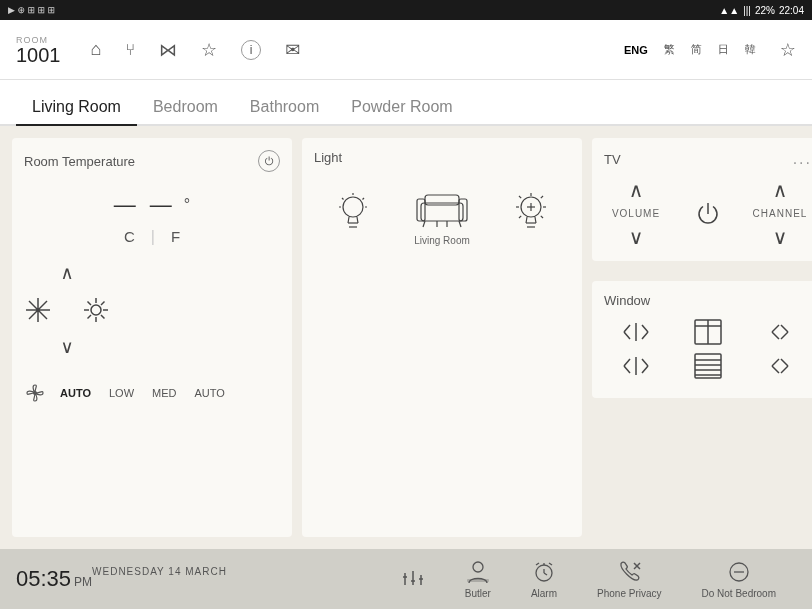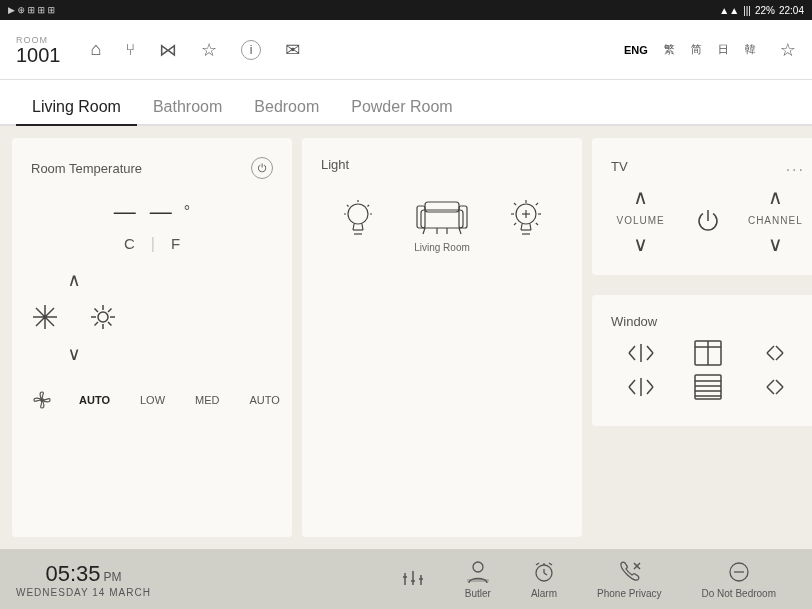--- a/index.html
+++ b/index.html
@@ -100,21 +100,21 @@
       background: #f0ede6;
       gap: 0;
       padding: 12px;
       gap: 10px;
     }
 
     
     .panel {
       background: #faf9f5;
       border-radius: 4px;
-      padding: 19px;
+      padding: 12px;
     }
     .panel-header {
       display: flex;
       align-items: center;
       justify-content: space-between;
       margin-bottom: 10px;
       font-size: 13px;
       color: #555;
       font-weight: 400;
     }
@@ -147,21 +147,21 @@
     .mode-icons {
       display: flex;
       gap: 30px;
       align-items: center;
     }
     .mode-icon { font-size: 22px; color: #444; cursor: pointer; }
 
     .fan-controls {
       display: flex;
       align-items: center;
-      gap: 22px;
+      gap: 10px;
       margin-top: 10px;
       padding-top: 6px;
     }
     .fan-btn {
       font-size: 11px;
       color: #555;
       cursor: pointer;
       padding: 2px 4px;
     }
     .fan-btn.active { font-weight: bold; color: #222; }
@@ -221,21 +221,21 @@
     
     #bottom-bar {
       height: 60px;
       background: #d0cfc8;
       display: flex;
       align-items: center;
       padding: 0 16px;
     }
     .time-section {
       display: flex;
-      flex-direction: column;
+      flex-direction: row;
       text-align: center;
     }
     .time-display {
       font-size: 22px;
       color: #222;
       font-weight: 300;
     }
     .time-display .ampm { font-size: 12px; }
     .date-display { font-size: 10px; color: #555; letter-spacing: 1px; }
     .bottom-spacer { flex: 1; }
@@ -304,22 +304,22 @@
     <span class="lang-btn">繁</span>
     <span class="lang-btn">简</span>
     <span class="lang-btn">日</span>
     <span class="lang-btn">韓</span>
     <span class="header-star">☆</span>
   </div>
 </div>
 
 <div id="tab-bar">
   <div class="tab active">Living Room</div>
+  <div class="tab">Bedroom</div>
   <div class="tab">Bathroom</div>
-  <div class="tab">Bedroom</div>
   <div class="tab">Powder Room</div>
 </div>
 
 <div id="main">
 
   <div class="panel" id="temp-panel">
     <div class="panel-header">
       <span>Room Temperature</span>
       <span style="font-size:16px; color:#555; border:1px solid #999; border-radius:50%; width:22px; height:22px; display:flex; align-items:center; justify-content:center; font-size:11px;">⏻</span>
     </div>

